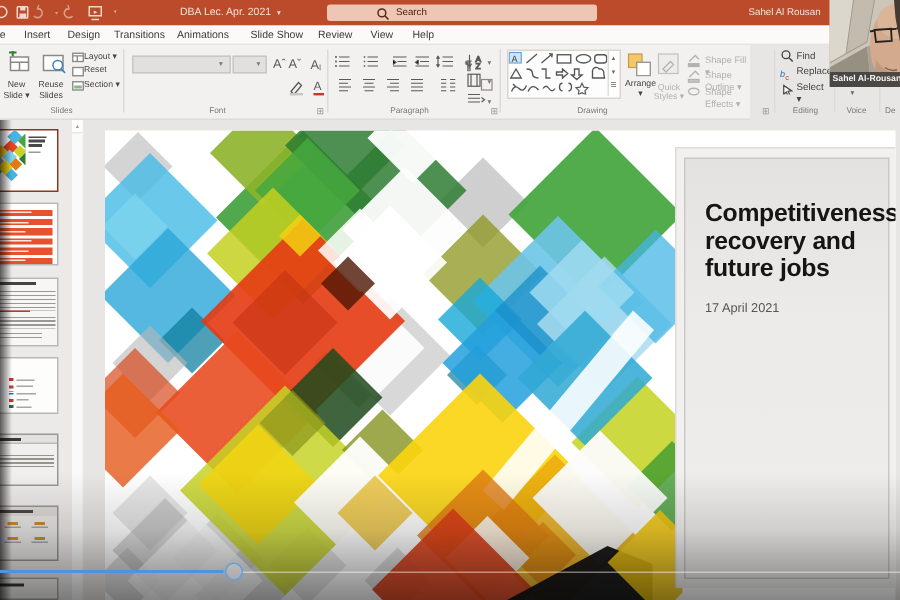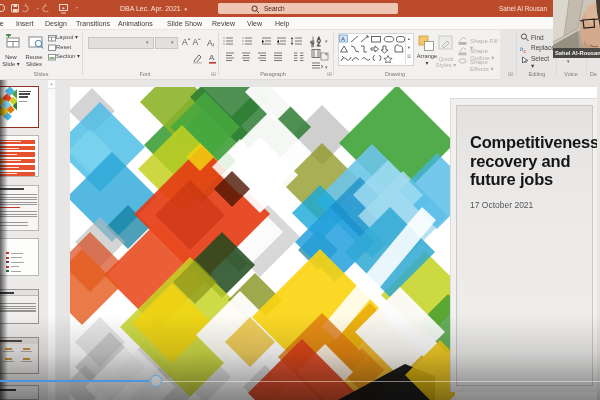--- a/index.html
+++ b/index.html
@@ -394,21 +394,21 @@
       <polygon points="255,257 283,285 255,313 227,285" fill="#ffffff" opacity="0.85"></polygon>
       <polygon points="232,252 286,306 232,360 178,306" fill="#dc3f18" opacity="0.9"></polygon>
       <polygon points="268,313 335,277 365,289 365,313" fill="#151515" opacity="0.96"></polygon>
       <polygon points="370,253 405,288 370,323 335,288" fill="#f2c70f" opacity="0.9"></polygon>
     </g>
   </svg>
 
   <div class="abs" style="left:380px;top:10.5px;width:147px;height:294.5px;background:#f1f0ef;border-top:1px solid #dcdbda;border-left:1px solid #dcdbda;box-sizing:border-box;"></div>
   <div class="abs" style="left:386px;top:18px;width:137px;height:281px;background:linear-gradient(to bottom,#e3e2e1,#ebeae9 35%,#efeeed);border:1px solid #c9c8c7;box-sizing:border-box;"></div>
   <div class="abs" style="left:400px;top:46px;width:132px;font-size:16.5px;font-weight:bold;color:#151515;line-height:18.5px;letter-spacing:-0.2px;">Competitiveness, recovery and future jobs</div>
-  <div class="abs" style="left:400px;top:113px;font-size:8.5px;color:#555;">17 October 2021</div>
+  <div class="abs" style="left:400px;top:113px;font-size:8.5px;color:#555;">17 April 2021</div>
 </div>
 
 <div id="cam" class="abs" style="left:553px;top:0;width:47px;height:58px;background:#c6bfb2;overflow:hidden;">
   <svg class="abs" style="left:0;top:0;" width="47" height="58" viewBox="0 0 47 58">
     <rect width="47" height="58" fill="#ccc5b9"></rect>
     <polygon points="0,0 16,0 11,36 0,42" fill="#dcd7cd"></polygon>
     <polygon points="16,0 30,0 25,28 11,36" fill="#c3bbae"></polygon>
     <path d="M 16 0 L 11 36 M 30 0 L 25 28 M 0 42 L 25 28" stroke="#a49c8e" stroke-width="0.7" fill="none"></path>
     <polygon points="0,45 25,31 28,58 0,58" fill="#969083"></polygon>
     <polygon points="25,31 47,25 47,58 28,58" fill="#aaa294"></polygon>

